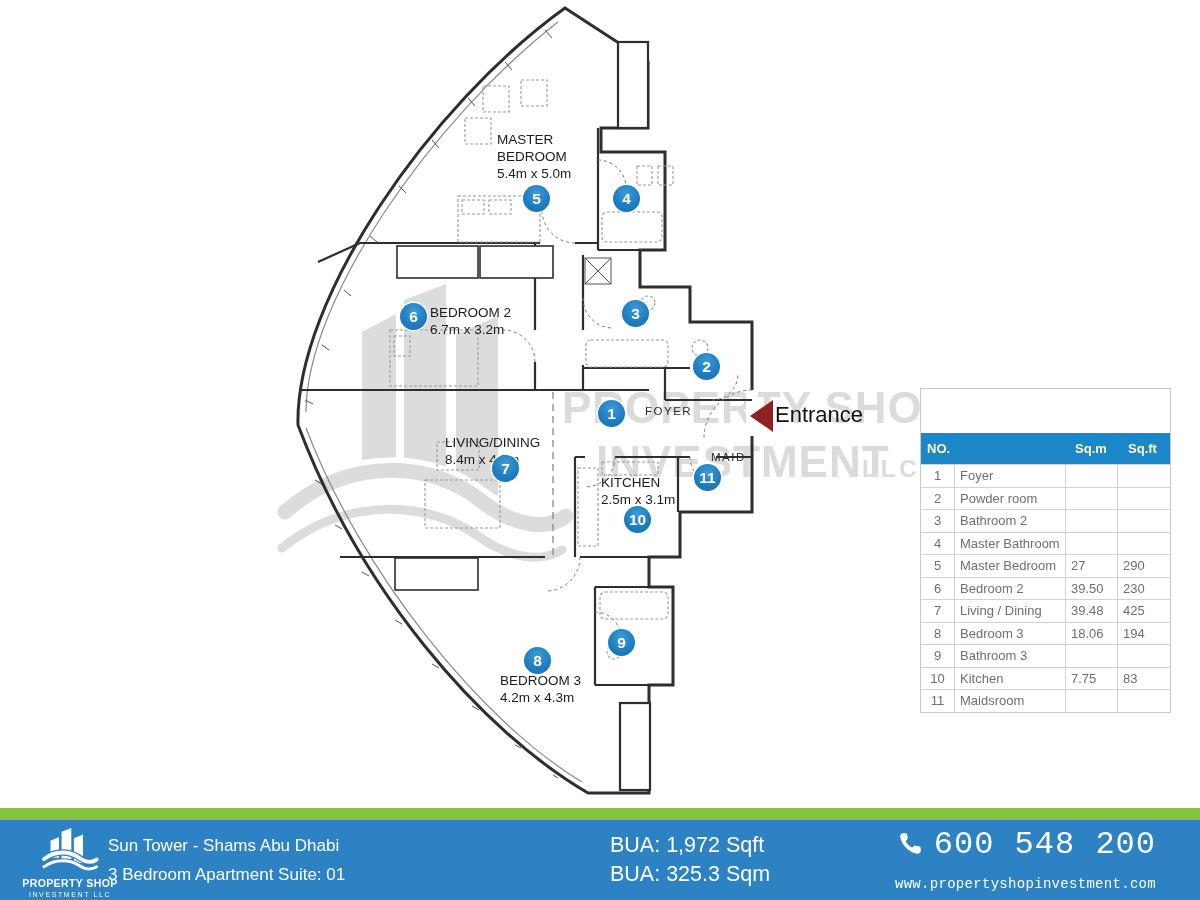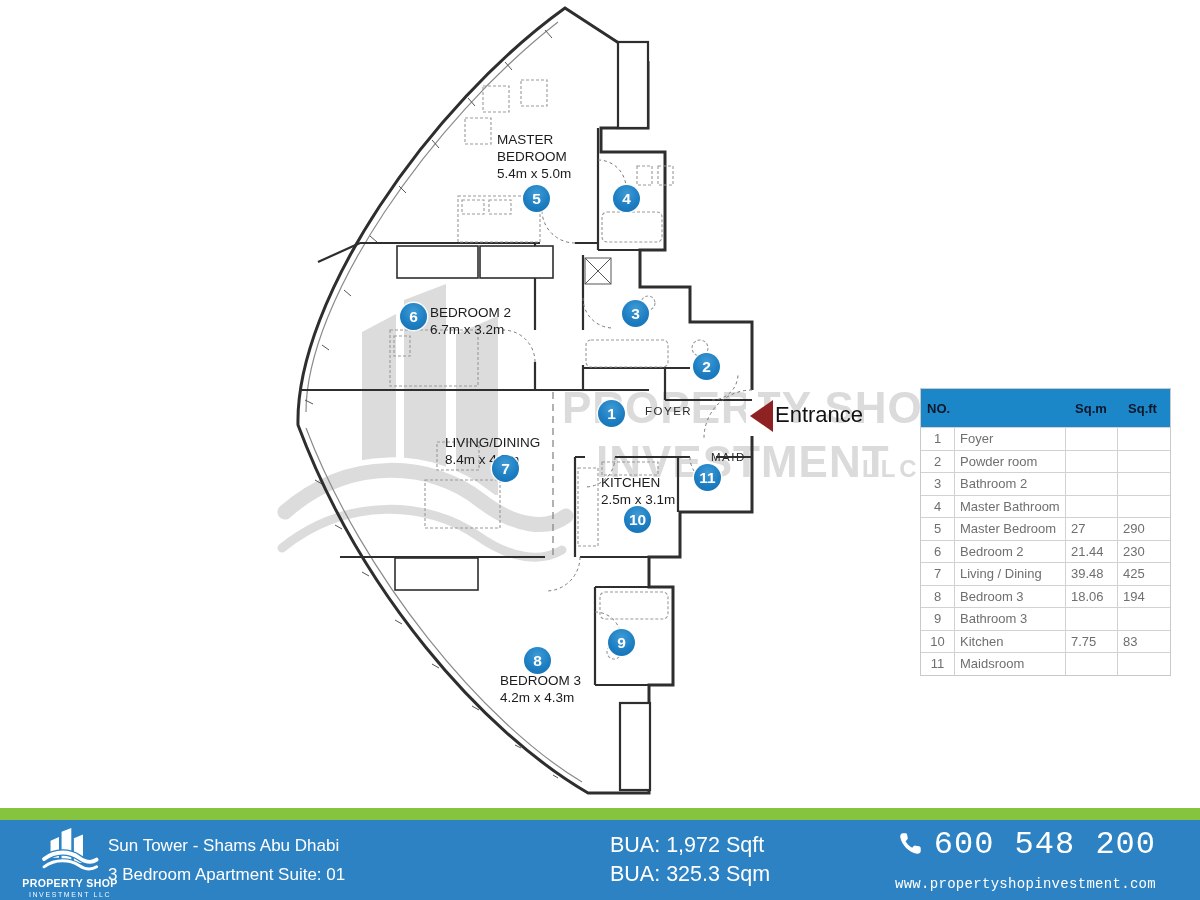--- a/index.html
+++ b/index.html
@@ -27,21 +27,21 @@
   }
 
   .entrance-label{position:absolute;left:775px;top:402px;font-size:22px;color:#111;}
 
   
   .area-table{
     position:absolute;left:920px;top:388px;width:249px;
     border:1px solid #c9c9c9;background:#fff;font-size:13px;color:#6f6f6f;
   }
   .t-row{display:grid;grid-template-columns:33px 111px 52px 51px;height:21.5px;border-top:1px solid #d2d2d2;}
-  .t-row.header{height:38px;border-top:none;background:#1b87c9;color:#0f172a;font-weight:bold;}
+  .t-row.header{height:31px;border-top:none;background:#1b87c9;color:#fef9c3;font-weight:bold;margin-top:44px;}
   .t-row > div{display:flex;align-items:center;border-left:1px solid #d2d2d2;padding-left:5px;overflow:hidden;}
   .t-row > div:first-child{border-left:none;justify-content:center;padding-left:0;}
   .t-row.header > div{border-left:none;}
   .t-row.header .h-no{justify-content:flex-start;padding-left:6px;}
   .t-row.header .h-num{justify-content:center;padding-left:0;}
 
   
   .footer{position:absolute;left:0;top:808px;width:1200px;height:92px;}
   .footer .green{height:12px;background:#86c440;}
   .footer .blue{position:relative;height:80px;background:#2d82c4;color:#fff;}
@@ -234,21 +234,21 @@
       </div>
       <div class="t-row">
         <div>5</div>
         <div>Master Bedroom</div>
         <div>27</div>
         <div>290</div>
       </div>
       <div class="t-row">
         <div>6</div>
         <div>Bedroom 2</div>
-        <div>21.44</div>
+        <div>39.50</div>
         <div>230</div>
       </div>
       <div class="t-row">
         <div>7</div>
         <div>Living / Dining</div>
         <div>39.48</div>
         <div>425</div>
       </div>
       <div class="t-row">
         <div>8</div>

